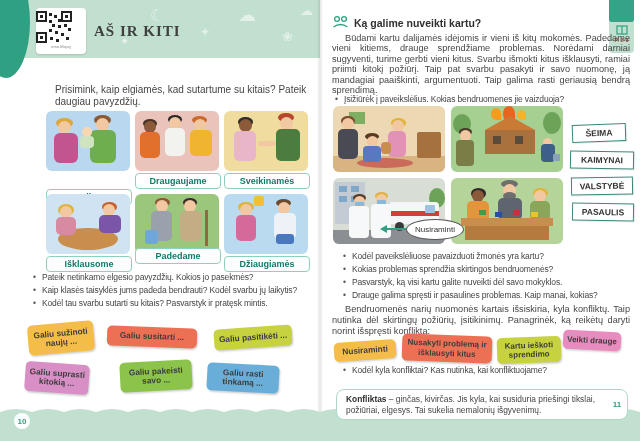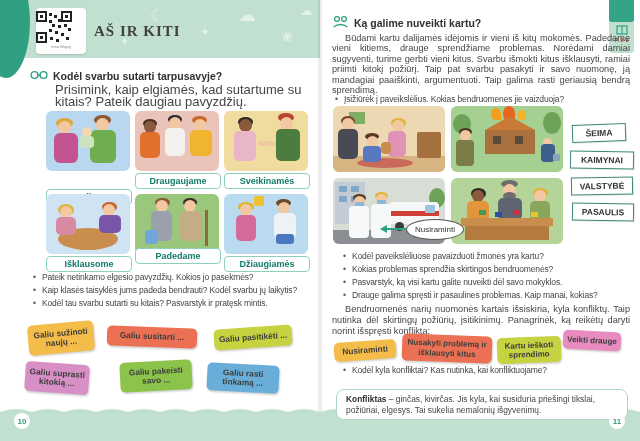--- a/index.html
+++ b/index.html
@@ -19,21 +19,21 @@
 
   
   .tab-top{left:609px;top:0;width:25px;height:22px;background:#35a385;border-radius:0 0 2px 2px;}
   .tab-bot{left:609px;top:22px;width:25px;height:31px;background:#c2e0d0;border-radius:0 0 4px 4px;
            text-align:center;}
   .tab-label{font-size:5.5px;font-weight:bold;color:#a84a3a;display:block;margin-top:2px;}
 
   
   .h-row{display:flex;align-items:flex-end;gap:5px;}
   .h-txt{font-size:10.5px;font-weight:bold;color:#2f2f2f;}
-  .para{font-size:13px;line-height:11.8px;color:#454545;}
+  .para{font-size:10px;line-height:11.8px;color:#454545;}
   .para-r{font-size:9.2px;line-height:10.4px;color:#454545;text-indent:13px;text-align:justify;}
 
   
   ul.blist{list-style:none;margin:0;padding:0;}
   ul.blist li{position:relative;padding-left:10px;font-size:8.5px;letter-spacing:-0.15px;
               line-height:13px;color:#454545;white-space:nowrap;}
   ul.blist li::before{content:"•";position:absolute;left:1px;color:#555;}
 
   
   .scene{overflow:hidden;border-radius:6px;}
@@ -101,28 +101,20 @@
       <rect x="25" y="22" width="3" height="3" fill="#222"></rect>
         <rect x="30" y="26" width="3" height="3" fill="#222"></rect>
       <rect x="14" y="26" width="3" height="3" fill="#222"></rect>
         <rect x="20" y="28" width="3" height="3" fill="#222"></rect>
     </svg>
     <span class="qrcap">emo.lt/tqvg</span>
   </div>
 
   <div class="abs booktitle">AŠ IR KITI</div>
 
-  <div class="abs h-row" style="left:30px;top:68px;width:280px;">
-    <svg width="18" height="14" viewBox="0 0 18 14">
-      <circle cx="4.5" cy="7" r="3.4" fill="none" stroke="#2fa081" stroke-width="1.4"></circle>
-      <circle cx="13.5" cy="7" r="3.4" fill="none" stroke="#2fa081" stroke-width="1.4"></circle>
-      <line x1="7" y1="7" x2="11" y2="7" stroke="#2fa081" stroke-width="1.4"></line>
-    </svg>
-    <span class="h-txt">Kodėl svarbu sutarti tarpusavyje?</span>
-  </div>
   <div class="abs para" style="left:55px;top:84px;width:252px;">Prisimink, kaip elgiamės, kad sutartume su kitais? Pateik daugiau pavyzdžių.</div>
 
   <div class="abs scene" style="left:46px;top:111px;width:84px;height:60px;background:#b9d7ee;">
     <i class="abs" style="left:10px;top:7px;width:17px;height:10px;background:#dca83e;border-radius:50%;"></i>
     <i class="abs" style="left:12px;top:10px;width:13px;height:13px;background:#f2c8a2;border-radius:50%;"></i>
     <i class="abs" style="left:8px;top:22px;width:24px;height:30px;background:#c2558f;border-radius:6px;"></i>
     <i class="abs" style="left:48px;top:4px;width:17px;height:10px;background:#8a5a35;border-radius:50%;"></i>
     <i class="abs" style="left:50px;top:7px;width:13px;height:13px;background:#f2c8a2;border-radius:50%;"></i>
     <i class="abs" style="left:44px;top:19px;width:26px;height:33px;background:#6fae4e;border-radius:6px;"></i>
     <i class="abs" style="left:36px;top:16px;width:10px;height:10px;background:#f6d7b3;border-radius:50%;"></i>
@@ -325,16 +317,16 @@
   <div class="abs defbox">
     <b>Konfliktas</b>
     <span>– ginčas, kivirčas. Jis kyla, kai susiduria priešingi tikslai, požiūriai, elgesys. Tai sukelia nemalonių išgyvenimų.</span>
   </div>
 
   <svg class="abs" style="left:0;top:405px;z-index:3;" width="640" height="10" viewBox="0 0 640 10">
     <path d="M0 7 Q16 1 32 7 Q48 1 64 7 Q80 1 96 7 Q112 1 128 7 Q144 1 160 7 Q176 1 192 7 Q208 1 224 7 Q240 1 256 7 Q272 1 288 7 Q304 1 320 7 Q336 1 352 7 Q368 1 384 7 Q400 1 416 7 Q432 1 448 7 Q464 1 480 7 Q496 1 512 7 Q528 1 544 7 Q560 1 576 7 Q592 1 608 7 Q624 1 640 7 L640 10 L0 10 Z" fill="#c2e0d0"></path>
   </svg>
   <div class="abs wave-band" style="z-index:3;"></div>
   <div class="abs pagenum" style="left:14px;top:413px;">10</div>
-  <div class="abs pagenum" style="left:609px;top:413px;">11</div>
+  <div class="abs pagenum" style="left:609px;top:396px;">11</div>
 
   <div class="abs gutter"></div>
 </div>
 
 </body></html>

